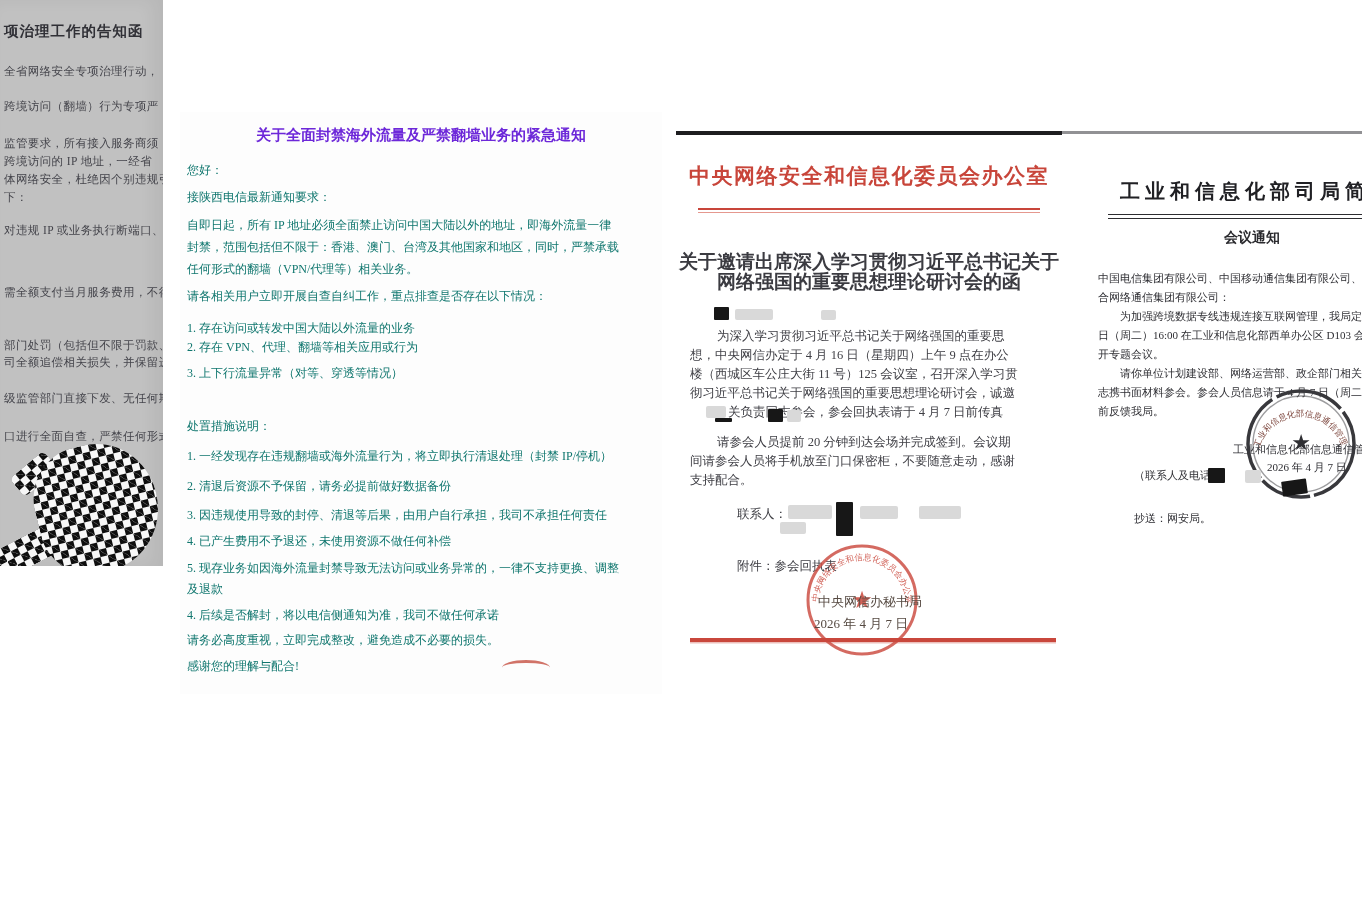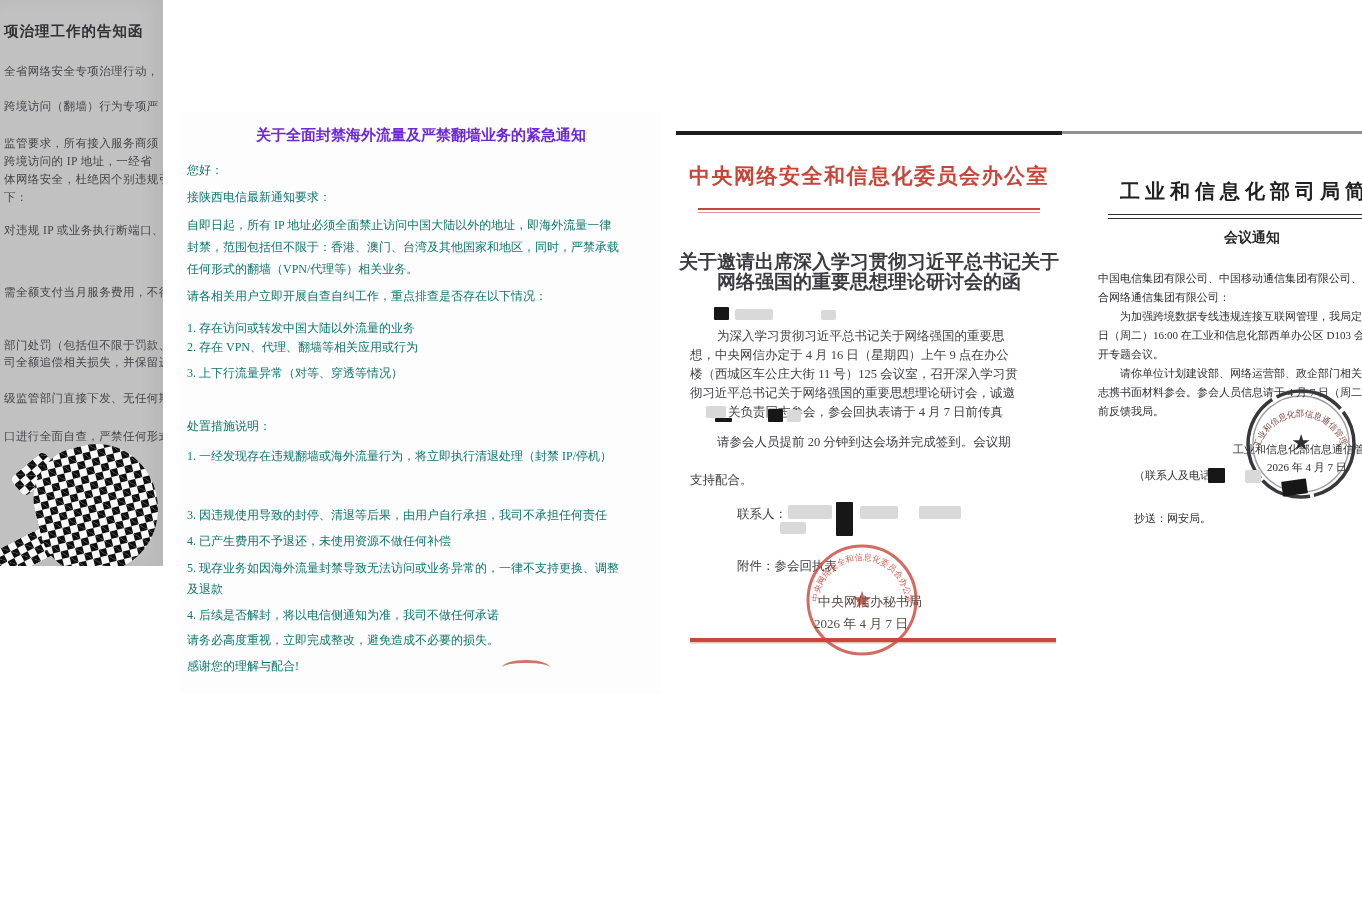--- a/index.html
+++ b/index.html
@@ -99,20 +99,21 @@
     <div class="ln" style="top:77px;">接陕西电信最新通知要求：</div>
     <div class="ln" style="top:127px;">封禁，范围包括但不限于：香港、澳门、台湾及其他国家和地区，同时，严禁承载</div>
     <div class="ln" style="top:105px;">自即日起，所有 IP 地址必须全面禁止访问中国大陆以外的地址，即海外流量一律</div>
     <div class="ln" style="top:149px;">任何形式的翻墙（VPN/代理等）相关业务。</div>
     <div class="ln" style="top:176px;">请各相关用户立即开展自查自纠工作，重点排查是否存在以下情况：</div>
     <div class="ln" style="top:200px;margin-top:8px;">1. 存在访问或转发中国大陆以外流量的业务</div>
     <div class="ln" style="top:227px;">2. 存在 VPN、代理、翻墙等相关应用或行为</div>
     <div class="ln" style="top:253px;">3. 上下行流量异常（对等、穿透等情况）</div>
     <div class="ln" style="top:306px;">处置措施说明：</div>
     <div class="ln" style="top:336px;">1. 一经发现存在违规翻墙或海外流量行为，将立即执行清退处理（封禁 IP/停机）</div>
+    <div class="ln" style="top:366px;">2. 清退后资源不予保留，请务必提前做好数据备份</div>
     <div class="ln" style="top:395px;">3. 因违规使用导致的封停、清退等后果，由用户自行承担，我司不承担任何责任</div>
     <div class="ln" style="top:421px;">4. 已产生费用不予退还，未使用资源不做任何补偿</div>
     <div class="ln" style="top:448px;">5. 现存业务如因海外流量封禁导致无法访问或业务异常的，一律不支持更换、调整</div>
     <div class="ln" style="top:469px;">及退款</div>
     <div class="ln" style="top:495px;">4. 后续是否解封，将以电信侧通知为准，我司不做任何承诺</div>
     <div class="ln" style="top:520px;">请务必高度重视，立即完成整改，避免造成不必要的损失。</div>
     <div class="ln" style="top:546px;">感谢您的理解与配合!</div>
     <div class="red-arc"></div>
   </div>
 
@@ -132,20 +133,21 @@
     <div class="ln b" style="left:14px;top:238px;">楼（西城区车公庄大街 11 号）125 会议室，召开深入学习贯</div>
     <div class="ln b" style="left:14px;top:257px;">彻习近平总书记关于网络强国的重要思想理论研讨会，诚邀</div>
     <div class="gry" style="left:30px;top:278px;width:20px;height:12px;"></div>
     <div class="ln b" style="left:52px;top:276px;">关负责同志参会，参会回执表请于 4 月 7 日前传真</div>
 
     <div class="blk" style="left:39px;top:290px;width:17px;height:4px;"></div>
     <div class="blk" style="left:92px;top:281px;width:15px;height:13px;"></div>
     <div class="gry" style="left:111px;top:282px;width:14px;height:12px;"></div>
 
     <div class="ln b" style="left:41px;top:306px;">请参会人员提前 20 分钟到达会场并完成签到。会议期</div>
+    <div class="ln b" style="left:14px;top:325px;">间请参会人员将手机放至门口保密柜，不要随意走动，感谢</div>
     <div class="ln b" style="left:14px;top:344px;">支持配合。</div>
 
     <div class="ln b" style="left:61px;top:378px;">联系人：</div>
     <div class="gry" style="left:112px;top:377px;width:44px;height:14px;"></div>
     <div class="gry" style="left:104px;top:394px;width:26px;height:12px;"></div>
     <div class="blk" style="left:160px;top:374px;width:17px;height:34px;"></div>
     <div class="gry" style="left:184px;top:378px;width:38px;height:13px;"></div>
     <div class="gry" style="left:243px;top:378px;width:42px;height:13px;"></div>
 
     <div class="ln b" style="left:61px;top:430px;">附件：参会回执表</div>

